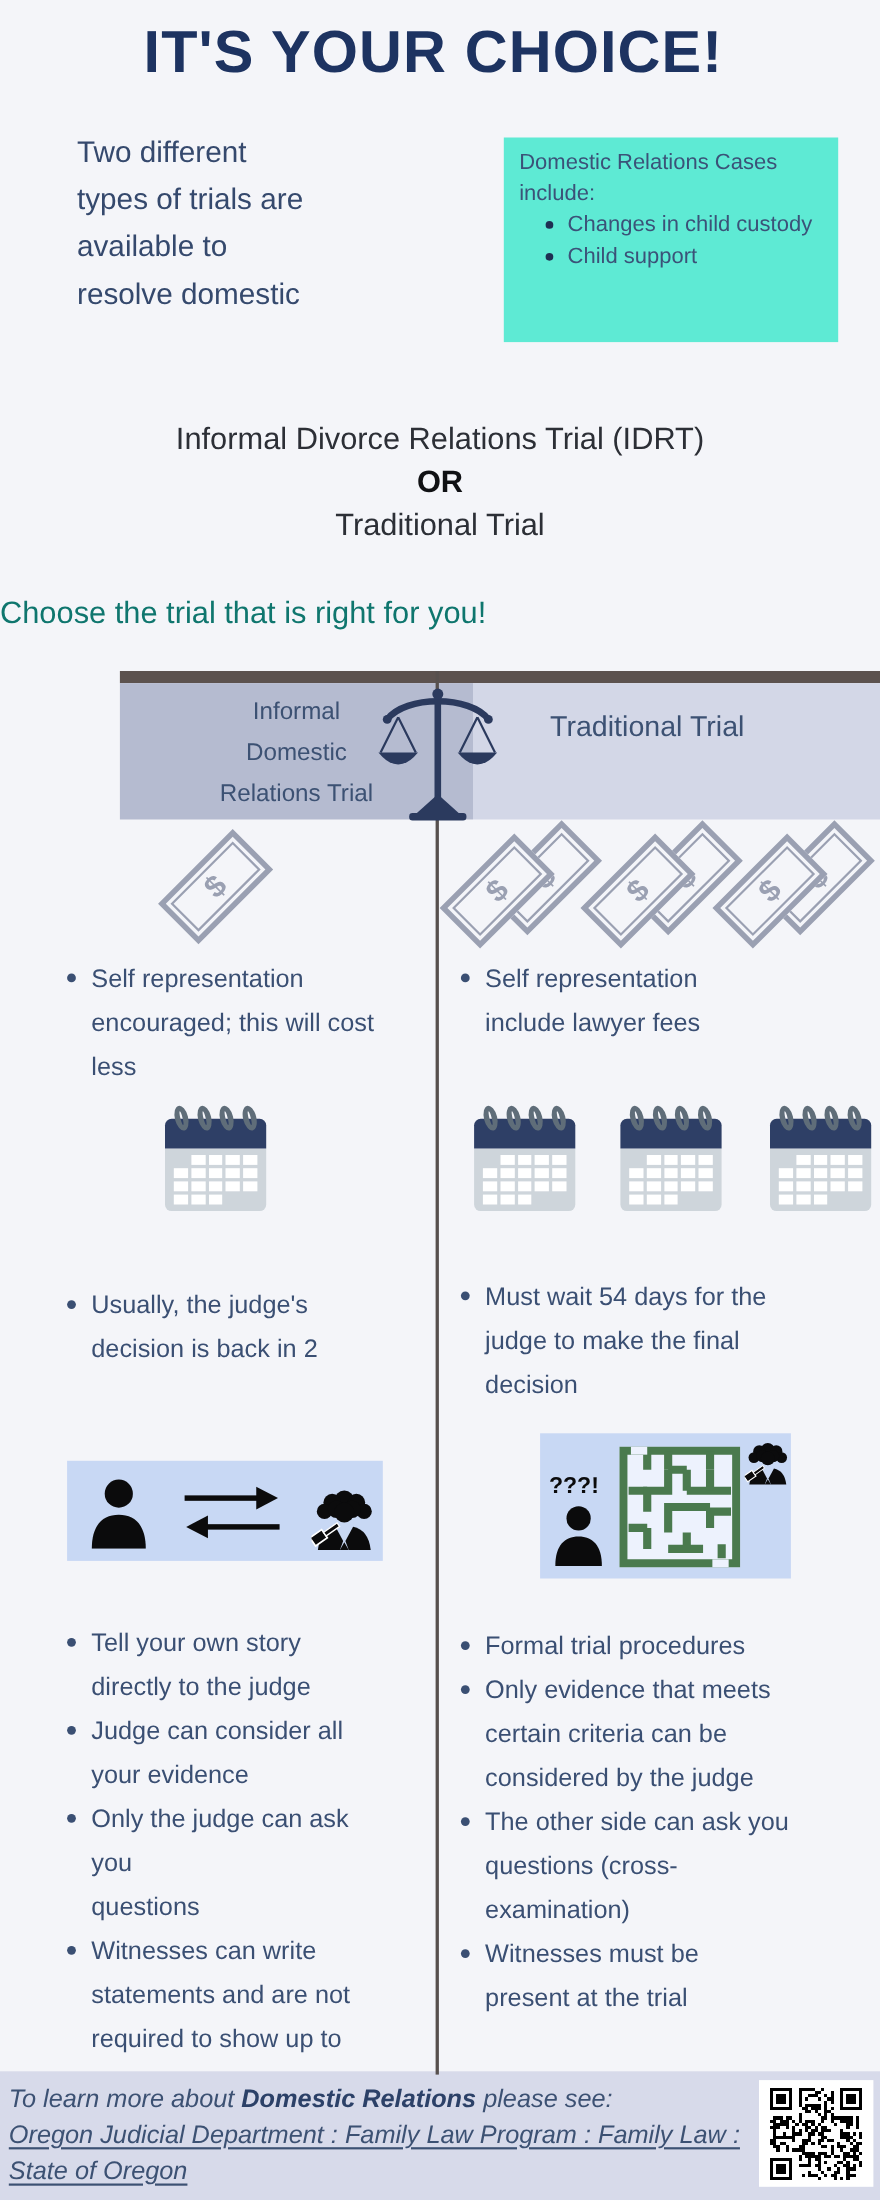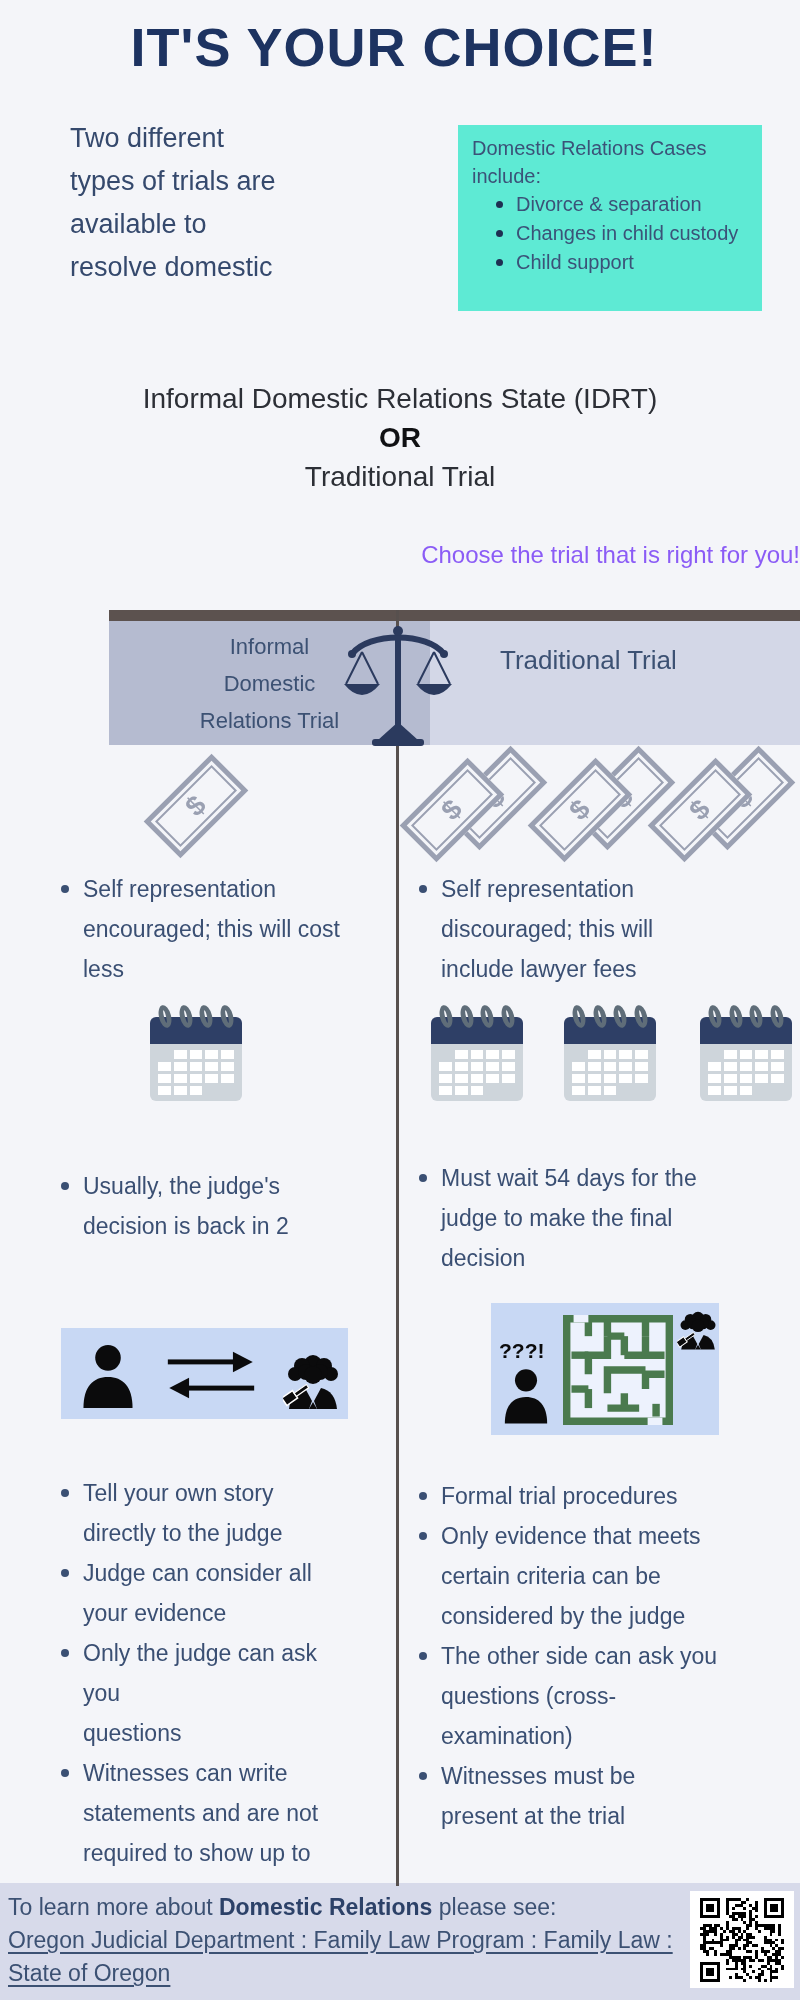--- a/index.html
+++ b/index.html
@@ -16,22 +16,22 @@
             background:#5eead4; box-sizing:border-box; padding:9px 14px; color:#3b5278;}
   .info-box .hline{display:block; font-size:20px; line-height:28px;}
   .info-item{position:relative; padding-left:44px; font-size:20px; line-height:29px;}
   .info-item .dot{position:absolute; left:24px; top:11px; width:7px; height:7px;
                   border-radius:50%; background:#1e2f52;}
 
   
   .center-block{position:absolute; top:379px; left:0; right:0; text-align:center;
                 font-size:28px; line-height:39px; color:#2c2f36;}
   .center-block .or{font-weight:700; color:#101114;}
-  .choose-line{position:absolute; top:541px; left:0; right:0; text-align:right;
-               font-size:24px; color:#8b5cf6;}
+  .choose-line{position:absolute; top:541px; left:0; right:0; text-align:left;
+               font-size:28px; color:#0f766e;}
 
   
   .band{position:absolute; left:79px; top:610px; width:711px;margin-left:30px;}
   .band-topbar{height:11px; background:#5c524f;}
   .band-row{display:flex; height:124px;}
   .band-left{width:321px; background:#b5bbd0; text-align:center; box-sizing:border-box;
              padding-top:7px; font-size:22px; line-height:37px; color:#3c5173;}
   .band-left span{display:block;}
   .band-right{flex:1; background:#d3d7e7; box-sizing:border-box; padding:24px 0 0 70px;
               font-size:26px; color:#3c5173;}
@@ -72,21 +72,21 @@
   .cal-body span.hide{visibility:hidden;}
 
   
   .img-box{position:absolute; background:#c8d8f4;}
   .img-box-left{left:61px; top:1328px; width:287px; height:91px;}
   .img-box-right{left:491px; top:1303px; width:228px; height:132px;}
   .maze-label{position:absolute; left:8px; top:36px; font-size:21px; font-weight:700; color:#0b0b0c;}
 
   
   .footer{position:absolute; left:0; top:1883px; width:800px; height:117px; background:#d7daea;
-          box-sizing:border-box; padding:8px 0 17px 8px; font-size:23px; line-height:33px; color:#3c5173;}
+          box-sizing:border-box; padding:8px 0 17px 8px; font-size:23px; line-height:33px; color:#3c5173;font-style:italic;}
   .footer b{color:#2c4168;}
   .footer a{color:#3c5173; text-decoration:underline; text-underline-offset:4px;}
   .footer a span{display:block;}
   .qr-card{position:absolute; left:690px; top:8px; width:104px; height:97px; background:#ffffff;
            display:flex; align-items:center; justify-content:center;}
   .qr-card svg{width:84px; height:84px;}
 </style>
 </head>
 <body>
 
@@ -97,27 +97,26 @@
   <div class="intro">
     <span>Two different</span>
     <span>types of trials are</span>
     <span>available to</span>
     <span>resolve domestic</span>
   </div>
 
   <div class="info-box">
     <span class="hline">Domestic Relations Cases</span>
     <span class="hline">include:</span>
-    <div class="info-item"><span class="dot"></span><span>Divorce &amp; separation</span></div>
     <div class="info-item"><span class="dot"></span><span>Changes in child custody</span></div>
     <div class="info-item"><span class="dot"></span><span>Child support</span></div>
   </div>
 
   <div class="center-block">
-    <div>Informal Domestic Relations State (IDRT)</div>
+    <div>Informal Divorce Relations Trial (IDRT)</div>
     <div class="or">OR</div>
     <div>Traditional Trial</div>
   </div>
   <div class="choose-line">Choose the trial that is right for you!</div>
 
   <div class="band">
     <div class="band-topbar"></div>
     <div class="band-row">
       <div class="band-left">
         <span>Informal</span>
@@ -186,21 +185,20 @@
         <span class="dot"></span>
       <span>Self representation</span>
       <span>encouraged; this will cost</span>
       <span>less</span>
     </div>
   </div>
   <div class="bullets" style="left:418px; top:869px; width:280px;">
     <div class="bitem">
         <span class="dot"></span>
       <span>Self representation</span>
-      <span>discouraged; this will</span>
       <span>include lawyer fees</span>
     </div>
   </div>
 
   <div class="calendar" style="left:150px; top:1005px;">
     <div class="cal-rings">
         <span class="ring"></span>
         <span class="ring"></span>
         <span class="ring"></span>
         <span class="ring"></span>

